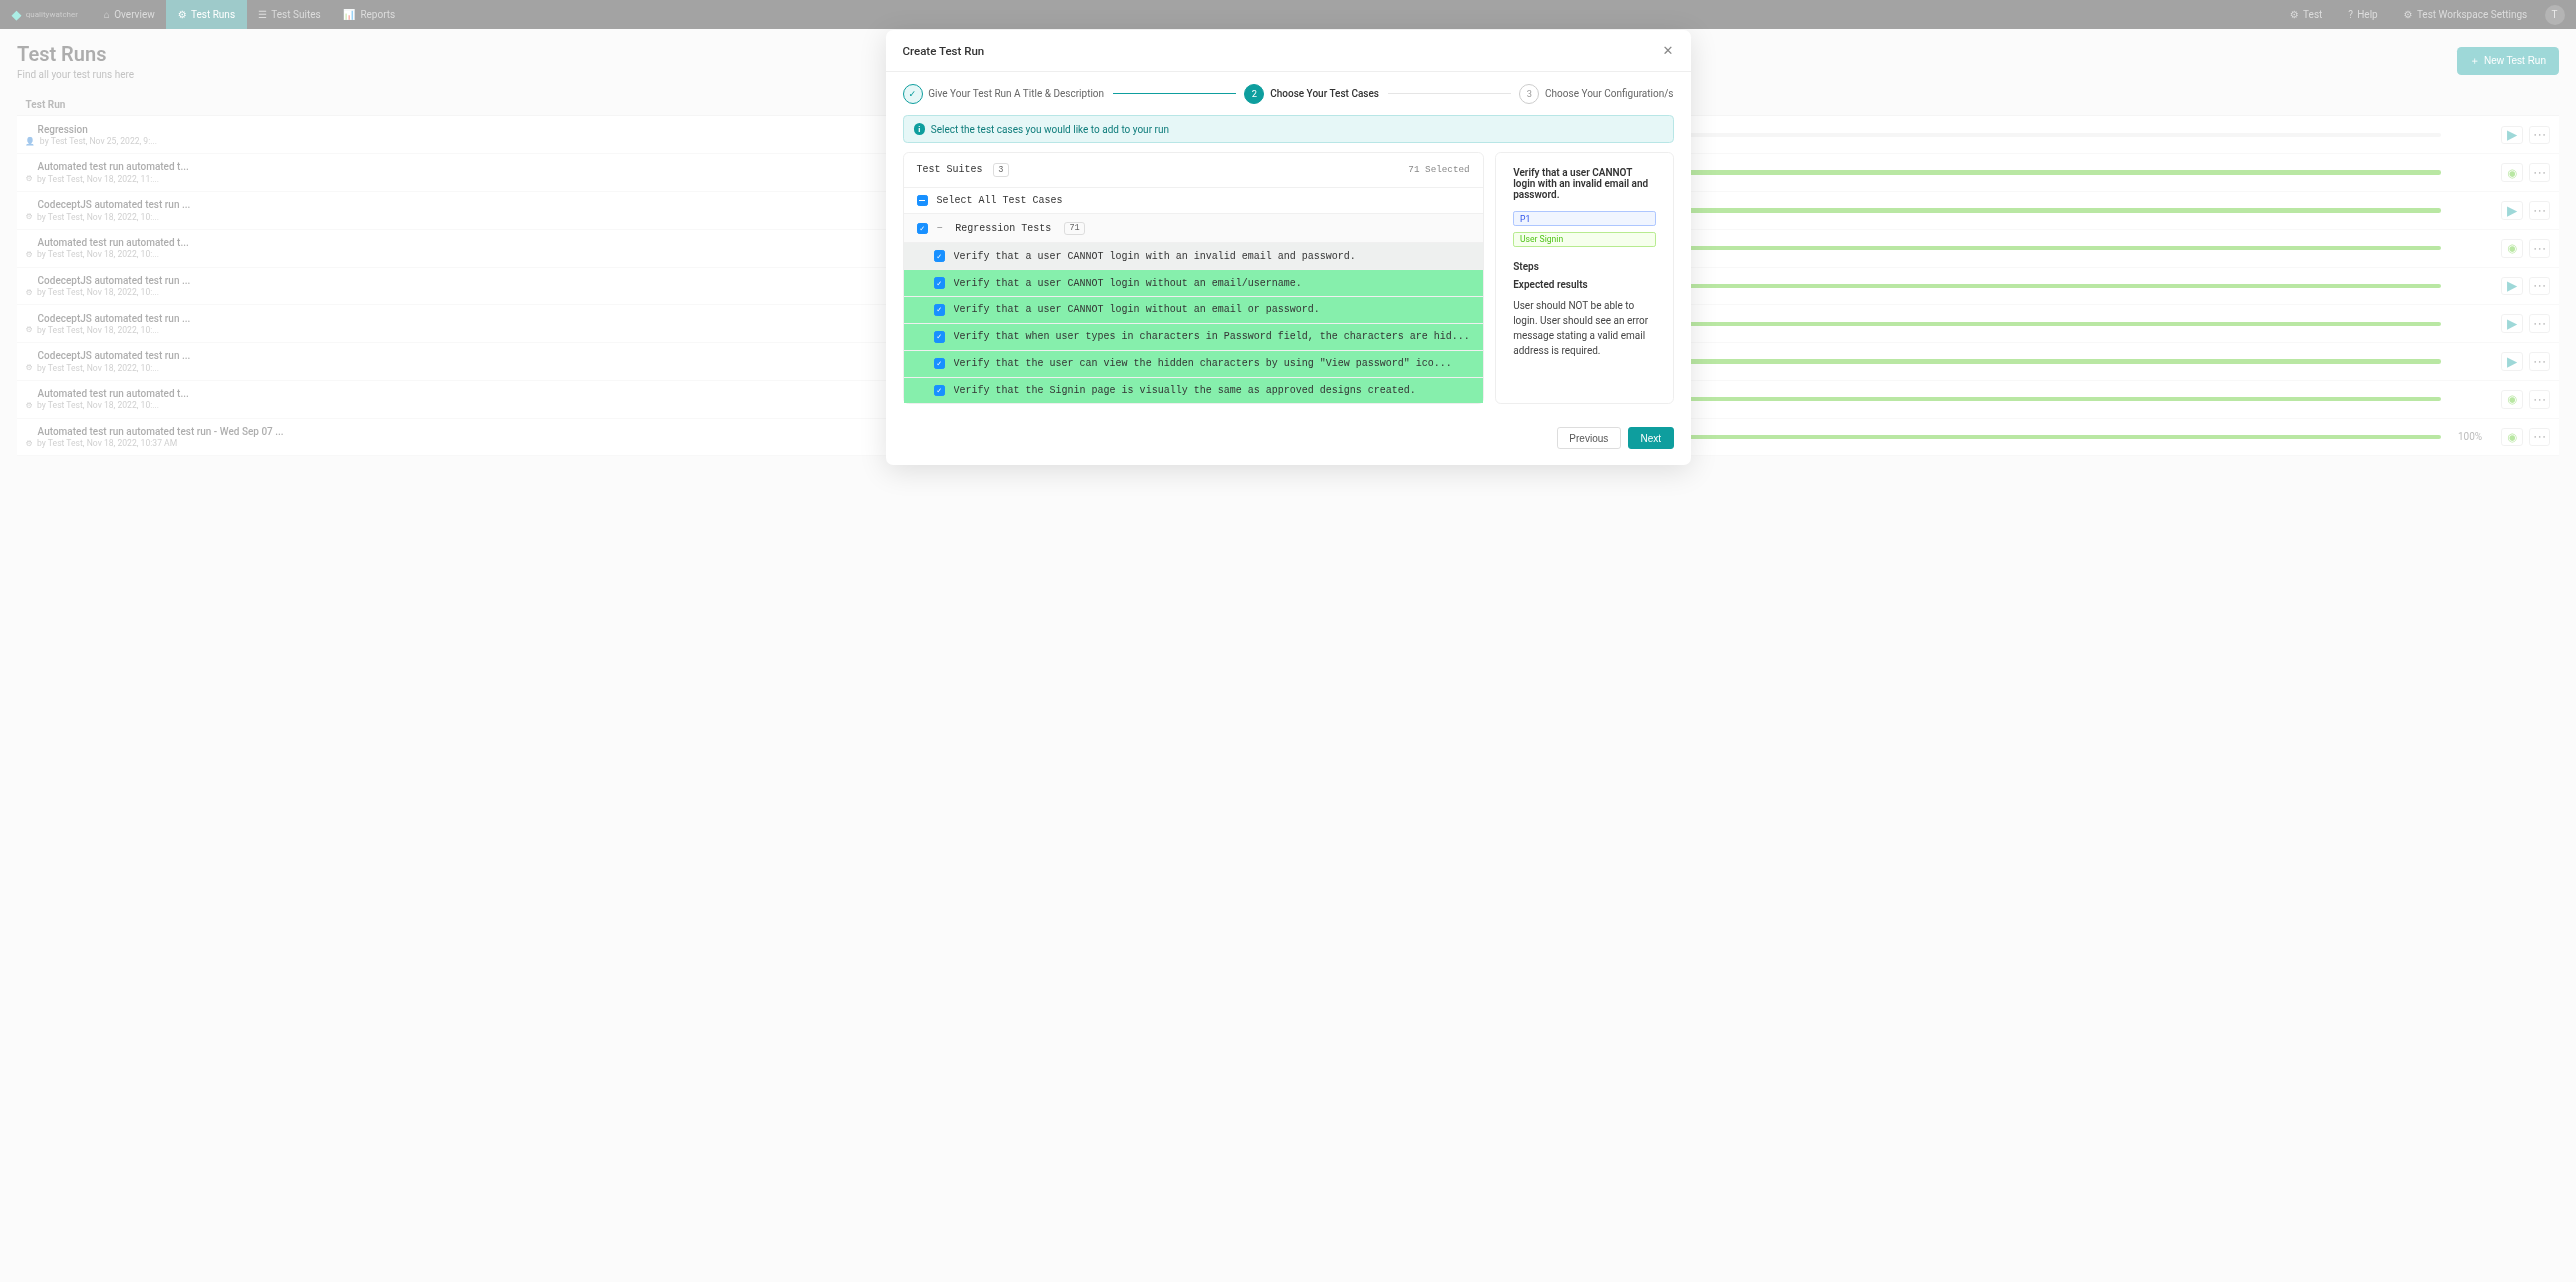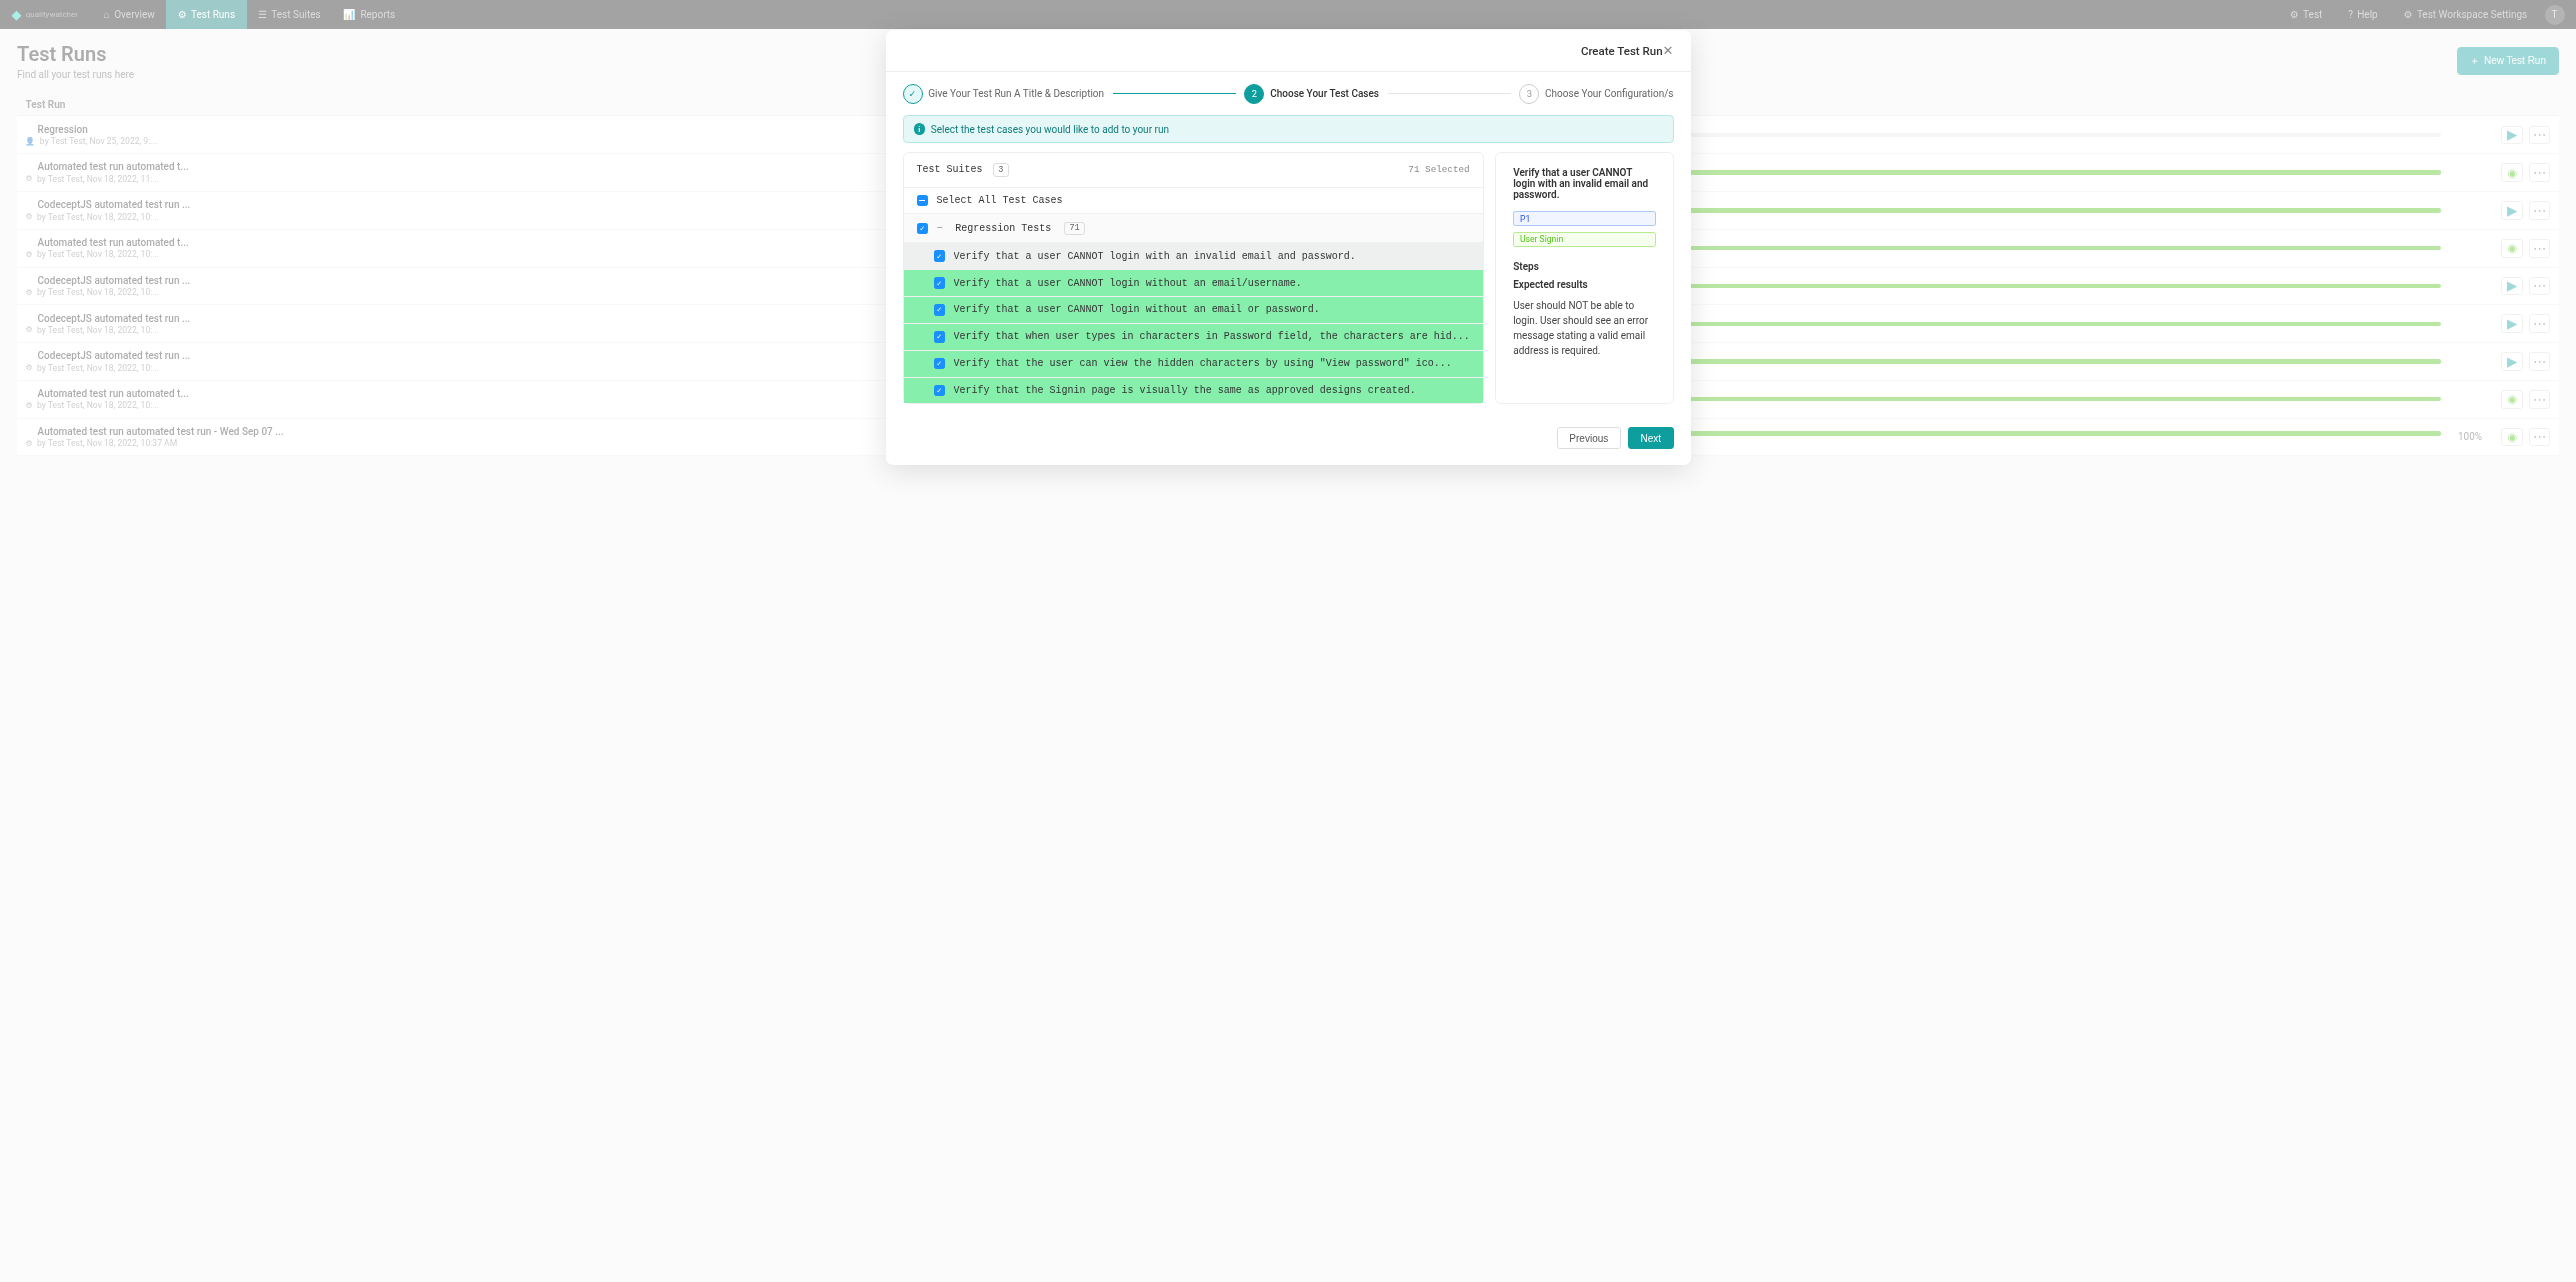--- a/index.html
+++ b/index.html
@@ -24,33 +24,33 @@
 
 
 .runs-list { padding: 0 17px; }
 .run-header { padding: 5.8px 8.6px; font-weight: 700; color: #555; border-bottom: 0.7px solid #e5e5e5; }
 .run-row { display: flex; align-items: center; padding: 7.2px 8.6px; border-bottom: 0.7px solid #eee; background: #fff; }
 .run-row .info { flex: 0 0 44%; }
 .run-row .title { font-weight: 500; margin-bottom: 1.4px; padding-left: 12px; }
 .run-row .meta { display: flex; align-items: center; gap: 4.3px; color: #888; font-size: 8.6px; }
 .run-row .meta .gear { font-size: 8px; }
 .run-row .count { flex: 0 0 43px; text-align: center; color: #444; }
-.run-row .progress-wrap { flex: 1; display: flex; gap: 17px; }
+.run-row .progress-wrap { flex: 1; display: flex; align-items: center; gap: 17px; }
 .progress-bar { flex: 1; height: 4.3px; background: #e8e8e8; border-radius: 2.2px; overflow: hidden; position: relative; }
 .progress-fill { height: 100%; background: #52c41a; }
 .run-row .pct { width: 32px; color: #555; }
 .run-row .actions { display: flex; gap: 5.8px; padding-left: 11.5px; }
 .icon-btn { width: 21.6px; height: 18.7px; border: 0.7px solid #ddd; border-radius: 2.9px; background: #fff; display: flex; align-items: center; justify-content: center; color: #666; cursor: pointer; }
 .play-icon { color: #0e9e9e; }
 .dot-icon { color: #52c41a; font-size: 11.5px; }
 
 
 .overlay { position: fixed; inset: 0; background: rgba(255,255,255,0.6); display: flex; align-items: flex-start; justify-content: center; padding-top: 30px; }
 .modal { width: 805px; background: #fff; border-radius: 7.2px; box-shadow: 0 5.8px 29px rgba(0,0,0,0.12); overflow: hidden; }
-.modal-header { display: flex; justify-content: flex-end; align-items: center; padding: 13px 17px; border-bottom: 0.7px solid #eee; }
+.modal-header { display: flex; justify-content: space-between; align-items: center; padding: 13px 17px; border-bottom: 0.7px solid #eee; }
 .modal-header h2 { font-size: 11.5px; font-weight: 500; }
 .close-btn { background: none; border: none; color: #888; font-size: 13px; cursor: pointer; }
 
 
 .stepper { display: flex; align-items: center; padding: 11.5px 17px 5.8px; gap: 8.6px; }
 .step { display: flex; align-items: center; gap: 5.8px; }
 .step .circle { width: 20px; height: 20px; border-radius: 50%; border: 0.7px solid #ccc; display: flex; align-items: center; justify-content: center; color: #999; font-size: 9.3px; }
 .step.done .circle { background: #e6f7f7; border-color: #0e9e9e; color: #0e9e9e; }
 .step.current .circle { background: #0e9e9e; border-color: #0e9e9e; color: #fff; }
 .step .label { color: #666; }

